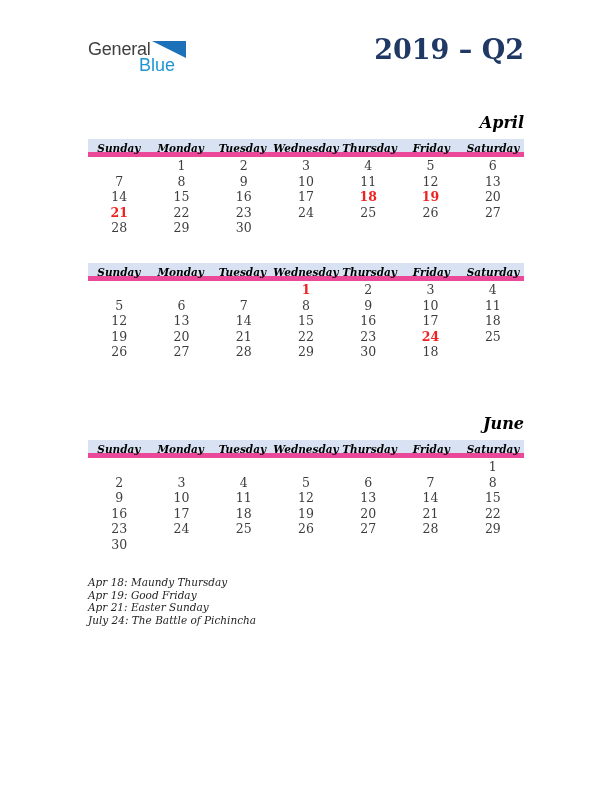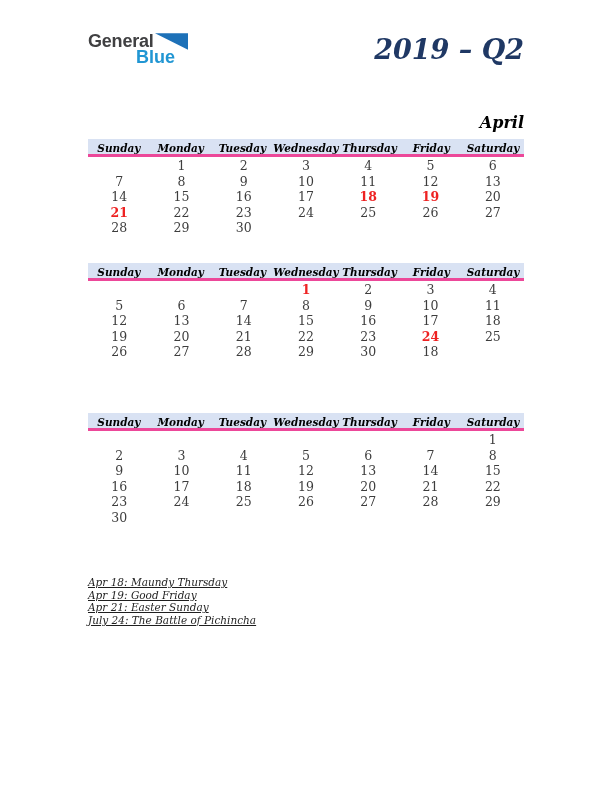--- a/index.html
+++ b/index.html
@@ -11,53 +11,53 @@
     --logo-blue:#2196d3;
     --triangle-blue:#1d71b8;
   }
   *{margin:0;padding:0;box-sizing:border-box;}
   html,body{background:#ffffff;}
   body{width:612px;height:792px;margin:0 auto;position:relative;
        font-family:"DejaVu Serif",serif;}
   .page{position:absolute;left:0;top:0;width:612px;height:792px;background:#ffffff;overflow:hidden;}
 
   
-  .logo{position:absolute;left:88px;top:32px;width:100px;font-weight:bold;}
+  .logo{position:absolute;left:88px;top:40px;width:100px;}
   .logo-row{display:flex;align-items:flex-start;}
   .logo-general{font-family:"Liberation Sans",sans-serif;font-size:18px;line-height:18px;
                 color:var(--logo-dark);letter-spacing:-0.2px;}
   .logo-triangle{width:34px;height:17px;margin-left:1px;margin-top:1px;display:block;}
   .logo-triangle polygon{fill:var(--triangle-blue);}
   .logo-blue{font-family:"Liberation Sans",sans-serif;font-size:18px;line-height:18px;
              color:var(--logo-blue);text-align:right;margin-top:-2px;padding-right:13px;}
 
   
   .title-block{position:absolute;right:88px;top:34px;text-align:right;color:var(--navy);}
-  .main-title{font-size:27px;line-height:32px;font-weight:bold;font-style:italic;}
+  .main-title{font-size:27px;line-height:32px;font-weight:bold;}
   .subtitle{font-size:18px;line-height:28px;font-weight:bold;font-style:italic;}
 
   
   .month{position:absolute;left:88px;width:436px;}
   .month.april{top:112px;}
   .month.may{top:263px;}
   .month.june{top:413px;}
   .month-title{text-align:right;font-size:16px;line-height:22px;height:22px;
                font-weight:bold;font-style:italic;color:#000;margin-bottom:5px;}
   .day-header{display:grid;grid-template-columns:repeat(7,1fr);background:var(--header-bg);
-              height:18px;border-bottom:3px solid #ec4899;}
+              height:18px;border-bottom:5px solid #ec4899;}
   .day-header span{text-align:center;font-size:10.5px;line-height:18px;
                    font-weight:bold;font-style:italic;color:#000;}
   .date-grid{display:grid;grid-template-columns:repeat(7,1fr);padding-top:1px;}
   .date-cell{height:15.5px;line-height:15.5px;text-align:center;
              font-size:12.5px;color:var(--date-gray);}
   .date-cell.holiday{color:var(--holiday-red);font-weight:bold;}
 
   
   .holiday-list{position:absolute;left:88px;top:576px;width:420px;}
-  .holiday-line{font-size:10.5px;line-height:12.6px;font-style:italic;color:#1f1f1f;text-decoration:underline;}
+  .holiday-line{font-size:10.5px;line-height:12.6px;font-style:italic;color:#1f1f1f;}
 </style>
 </head>
 <body>
 
 <div class="page">
 
   <div class="logo">
     <div class="logo-row">
       <span class="logo-general">General</span>
       <svg class="logo-triangle" viewBox="0 0 34 17" aria-hidden="true">
@@ -164,20 +164,21 @@
         <span class="date-cell">27</span>
         <span class="date-cell">28</span>
         <span class="date-cell">29</span>
         <span class="date-cell">30</span>
         <span class="date-cell">18</span>
         <span class="date-cell"></span>
       </div>
   </section>
 
   <section class="month june">
+    <div class="month-title">June</div>
     <div class="day-header">
         <span>Sunday</span>
         <span>Monday</span>
         <span>Tuesday</span>
         <span>Wednesday</span>
         <span>Thursday</span>
         <span>Friday</span>
         <span>Saturday</span>
       </div>
     <div class="date-grid">

